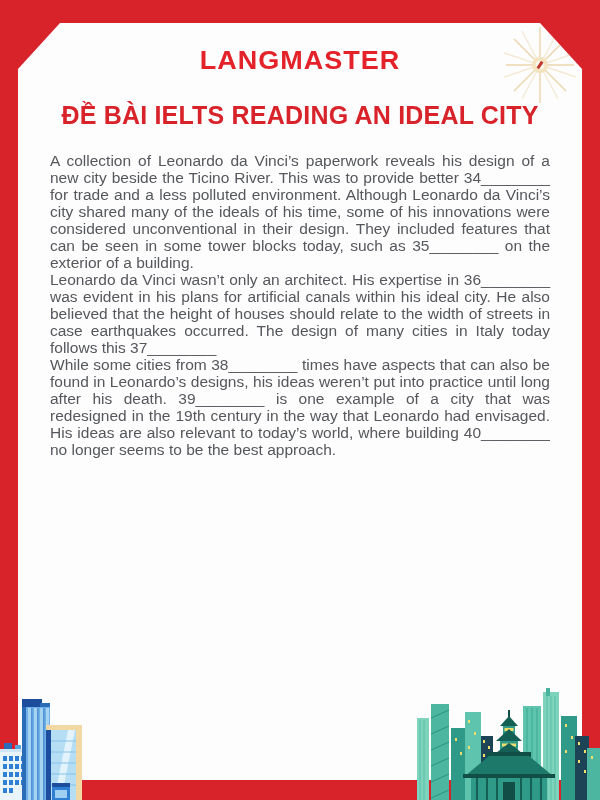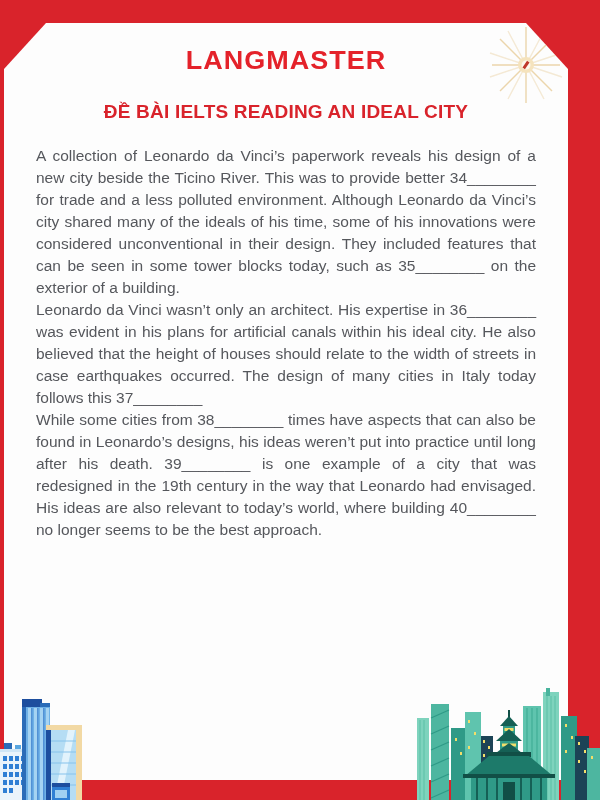--- a/index.html
+++ b/index.html
@@ -1,38 +1,38 @@
 <!DOCTYPE html>
 <html><head>
 <meta charset="utf-8">
 <style>
   html,body{margin:0;padding:0;}
   .frame{
     position:relative;width:600px;height:800px;background:#d9232b;
     overflow:hidden;font-family:"Liberation Sans",sans-serif;
   }
   .card{
-    position:absolute;left:4px;top:23px;width:564px;height:757px;
+    position:absolute;left:18px;top:23px;width:564px;height:757px;
     background:#fdfdfd;
     clip-path:polygon(42px 0,calc(100% - 42px) 0,100% 46px,100% 100%,0 100%,0 46px);
   }
   .logo{
     margin-top:22px;text-align:center;font-size:27px;font-weight:800;
     color:#e4222a;letter-spacing:1px;transform:scaleY(.96);
   }
   .title{
-    margin:25px 20px 0 20px;text-align:center;font-size:19px;font-weight:800;
+    margin:25px 20px 0 20px;text-align:center;font-size:25px;font-weight:800;
     color:#d9232b;letter-spacing:.2px;
   }
   .instructions{
     margin:26px 32px 0 32px;font-size:15.5px;font-weight:700;color:#1f1f1f;
     line-height:22px;
   }
   .passage{
-    margin:22px 32px 0 32px;font-size:15.5px;color:#55575c;line-height:22px;
+    margin:22px 32px 0 32px;font-size:15.5px;color:#55575c;line-height:17px;
     text-align:justify;
   }
   .passage p{margin:0;}
   .sparkle{position:absolute;left:482px;top:2px;width:80px;height:80px;}
   .skyline{position:absolute;bottom:0;}
   .skyline-left{left:0;width:88px;height:105px;}
   .skyline-right{right:0;width:185px;height:112px;}
 </style>
 </head>
 <body>

